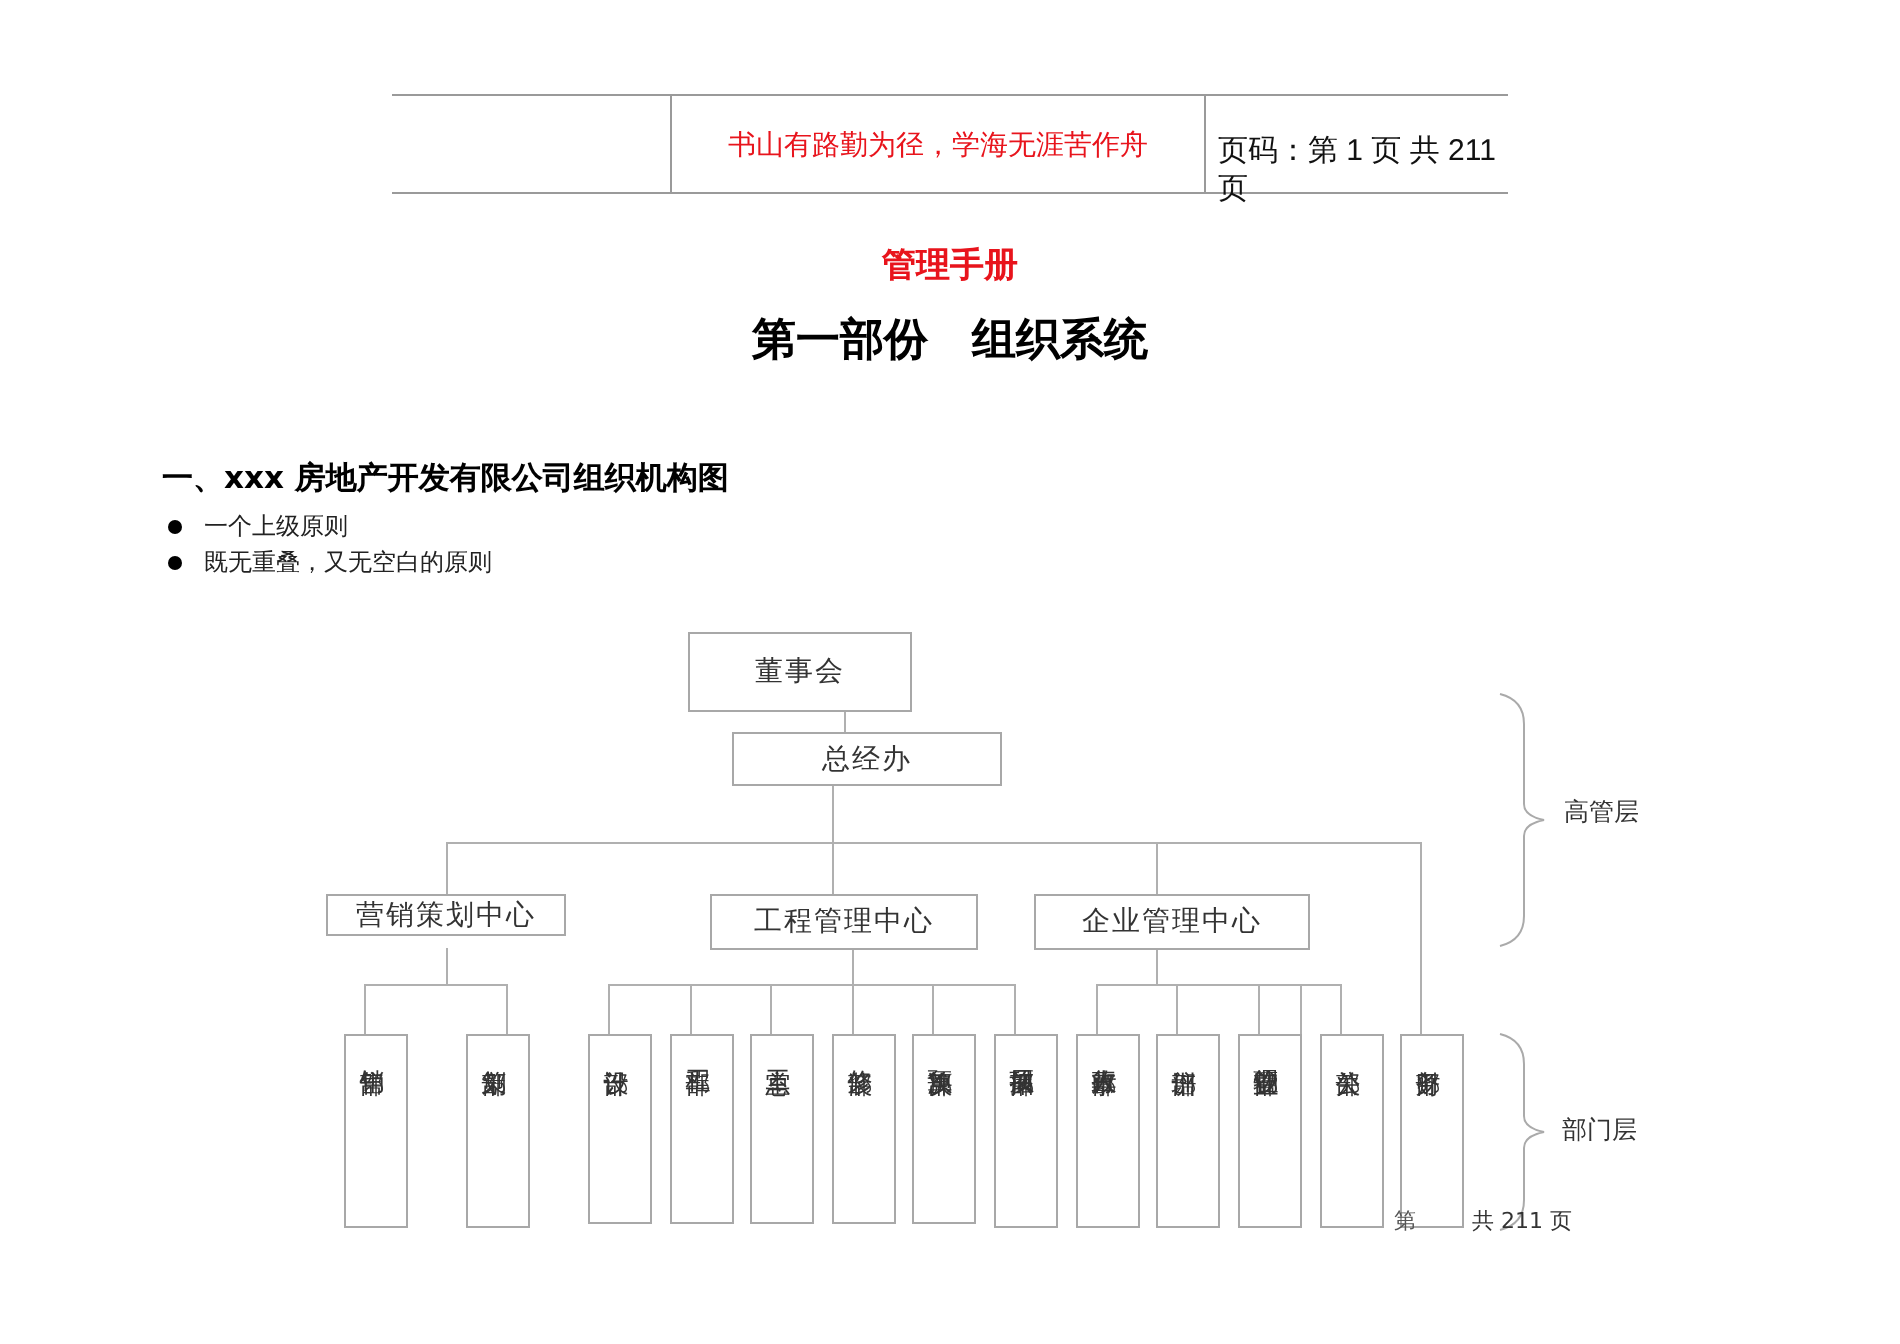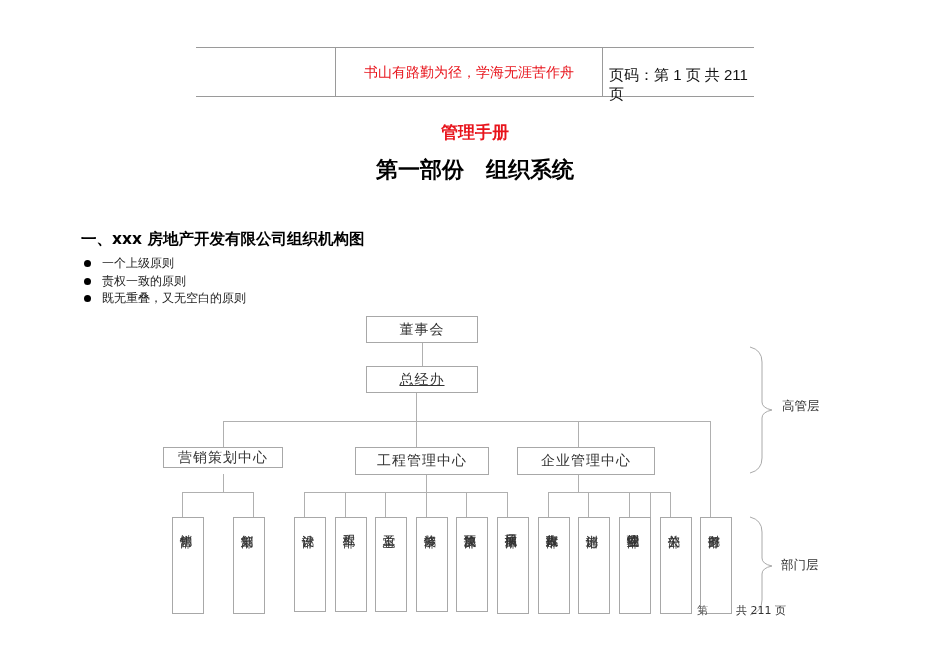--- a/index.html
+++ b/index.html
@@ -53,21 +53,20 @@
 </div>
 
 <div class="title">管理手册</div>
 <div class="subtitle">
   <span>第一部份</span><span class="gap"></span><span>组织系统</span>
 </div>
 
 <div class="sec">一、xxx 房地产开发有限公司组织机构图</div>
 <ul class="bullets">
   <li>一个上级原则</li>
-  <li>责权一致的原则</li>
   <li>既无重叠，又无空白的原则</li>
 </ul>
 
 <div>
 
   <div class="line vl" style="left:422px; top:342px; height:25px;"></div>
   <div class="line vl" style="left:416px; top:392px; height:29px;"></div>
   <div class="line hl" style="left:223px; top:421px; width:488px;"></div>
   <div class="line vl" style="left:223px; top:421px; height:26px;"></div>
   <div class="line vl" style="left:416px; top:421px; height:26px;"></div>
@@ -89,22 +88,22 @@
 
   <div class="line vl" style="left:578px; top:474px; height:18px;"></div>
   <div class="line hl" style="left:548px; top:492px; width:102px;"></div>
   <div class="line vl" style="left:548px; top:492px; height:25px;"></div>
   <div class="line vl" style="left:588px; top:492px; height:25px;"></div>
   <div class="line vl" style="left:629px; top:492px; height:25px;"></div>
   <div class="line vl" style="left:650px; top:492px; height:25px;"></div>
   <div class="line hl" style="left:650px; top:492px; width:20px;"></div>
   <div class="line vl" style="left:670px; top:492px; height:25px;"></div>
 
-  <div class="box h" style="left:366px; top:316px; width:112px; height:27px;">董事会</div>
-  <div class="box h" style="left:366px; top:366px; width:112px; height:27px;text-decoration:underline;">总经办</div>
+  <div class="box h" style="left:344px; top:316px; width:112px; height:40px;">董事会</div>
+  <div class="box h" style="left:366px; top:366px; width:135px; height:27px;">总经办</div>
 
   <div class="box h" style="left:163px; top:447px; width:120px; height:21px;">营销策划中心</div>
   <div class="box h" style="left:355px; top:447px; width:134px; height:28px;">工程管理中心</div>
   <div class="box h" style="left:517px; top:447px; width:138px; height:28px;">企业管理中心</div>
 
   <div class="box v" style="left:172px;">销售部</div>
   <div class="box v" style="left:233px;">策划部</div>
   <div class="box v" style="left:294px; height:95px;">设计部</div>
   <div class="box v" style="left:335px; height:95px;">工程部</div>
   <div class="box v" style="left:375px; height:95px;">总工室</div>

